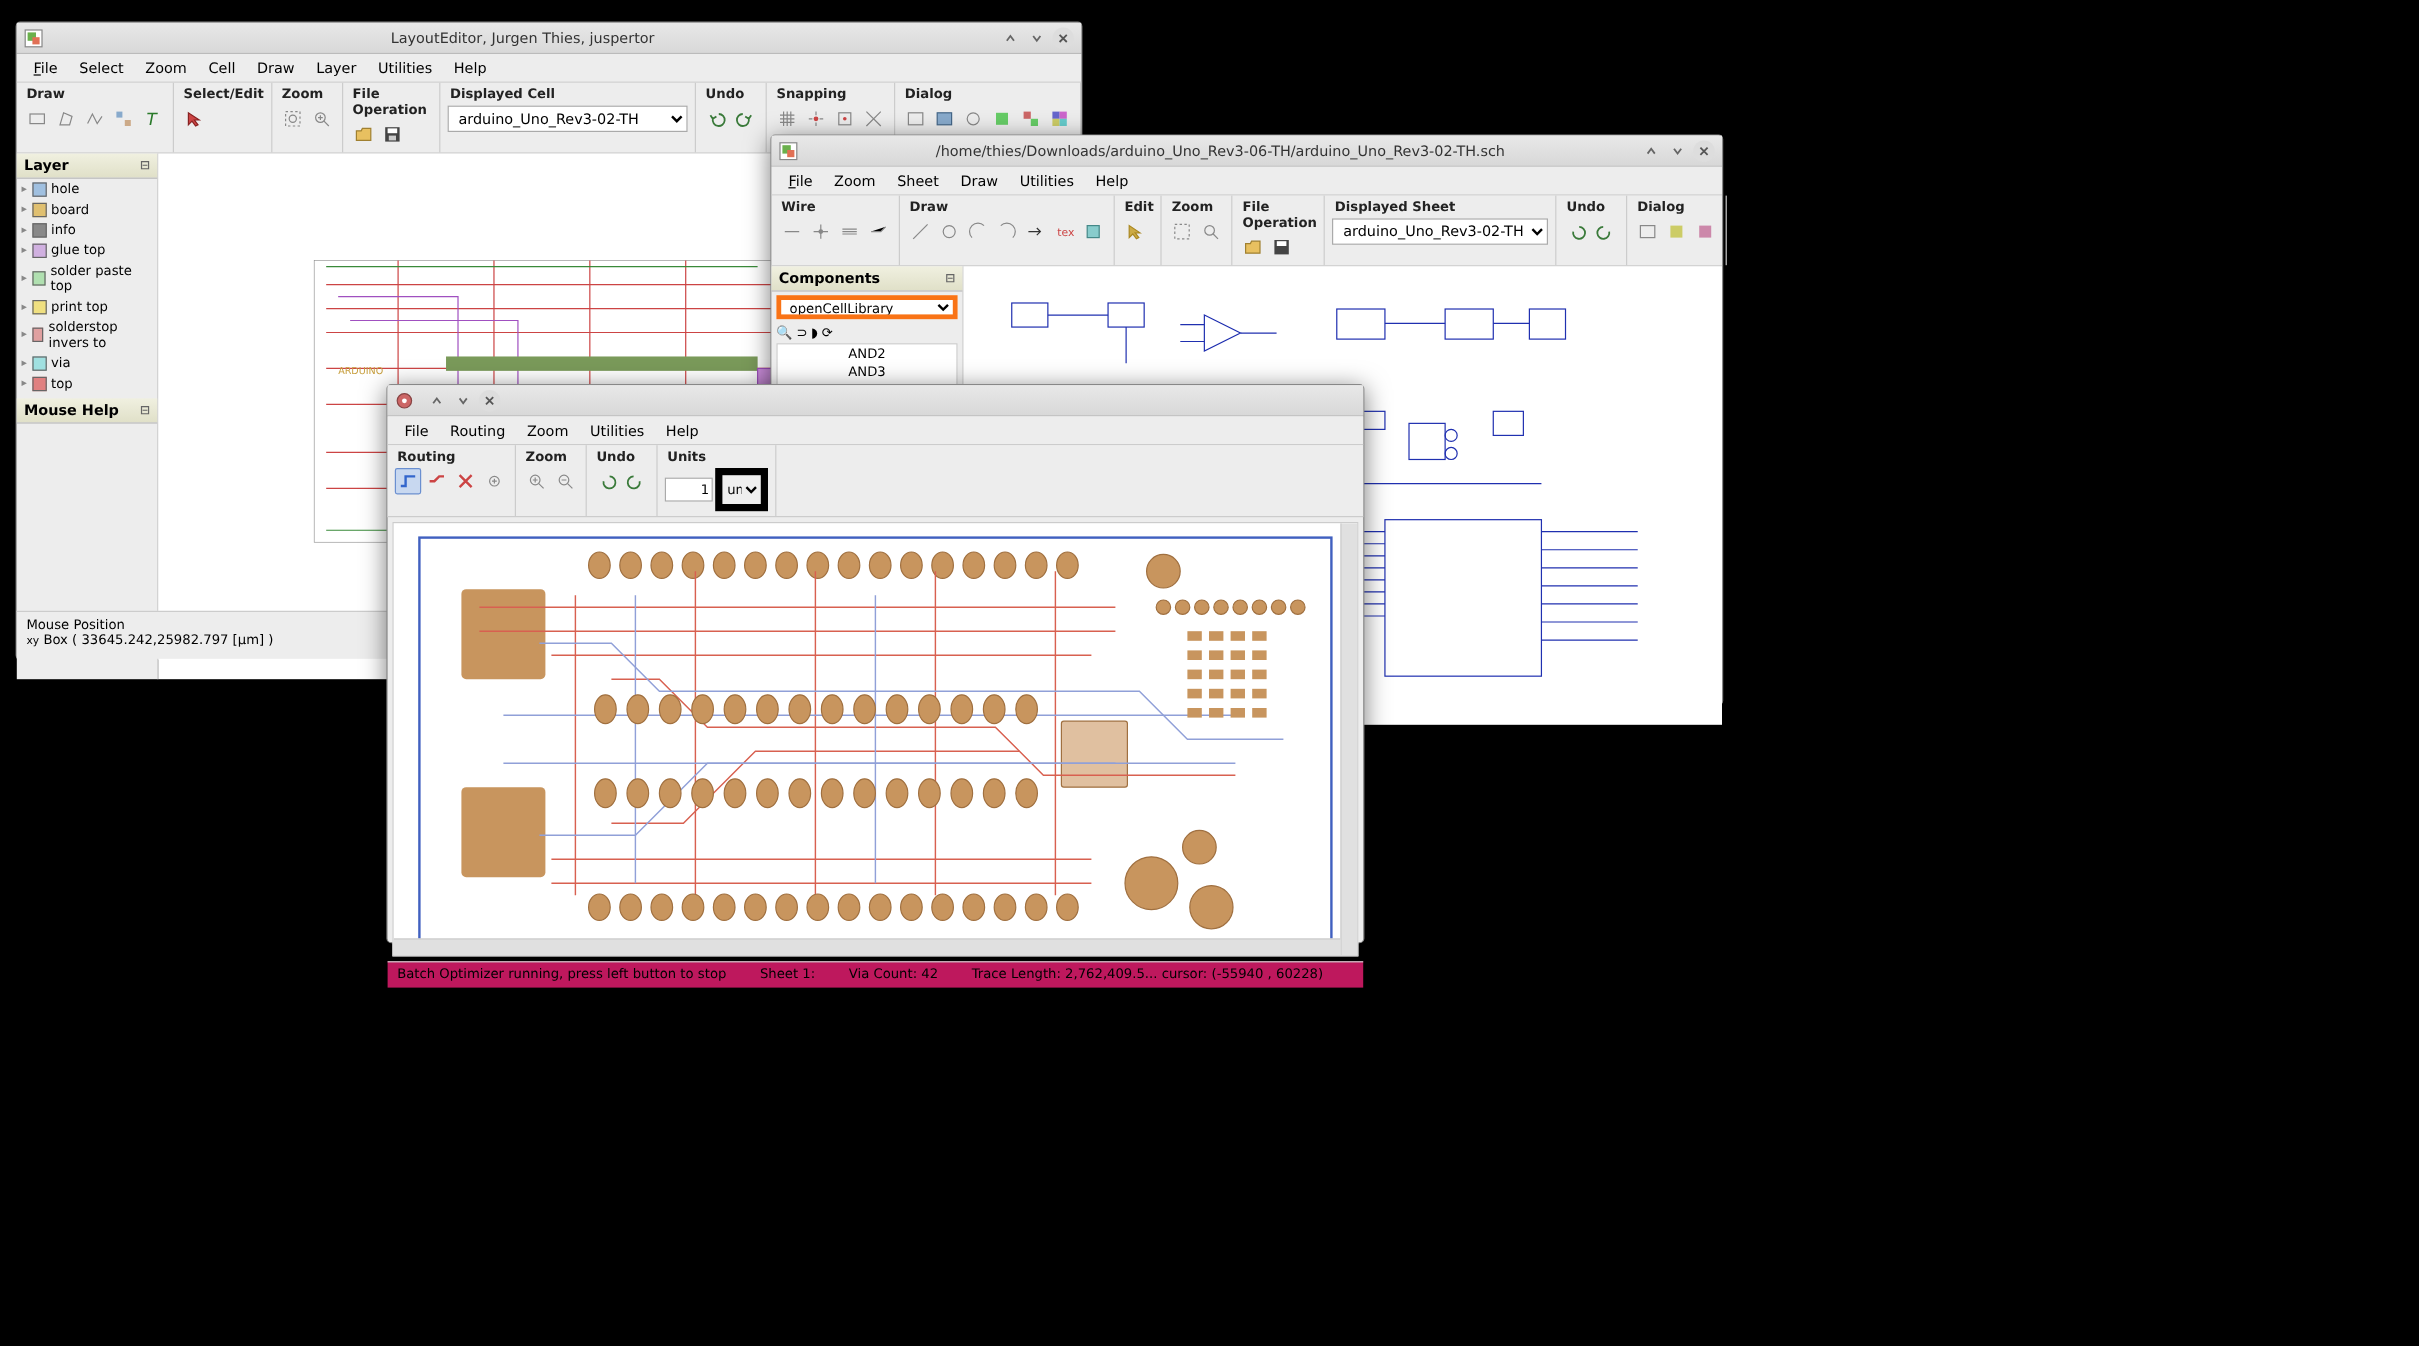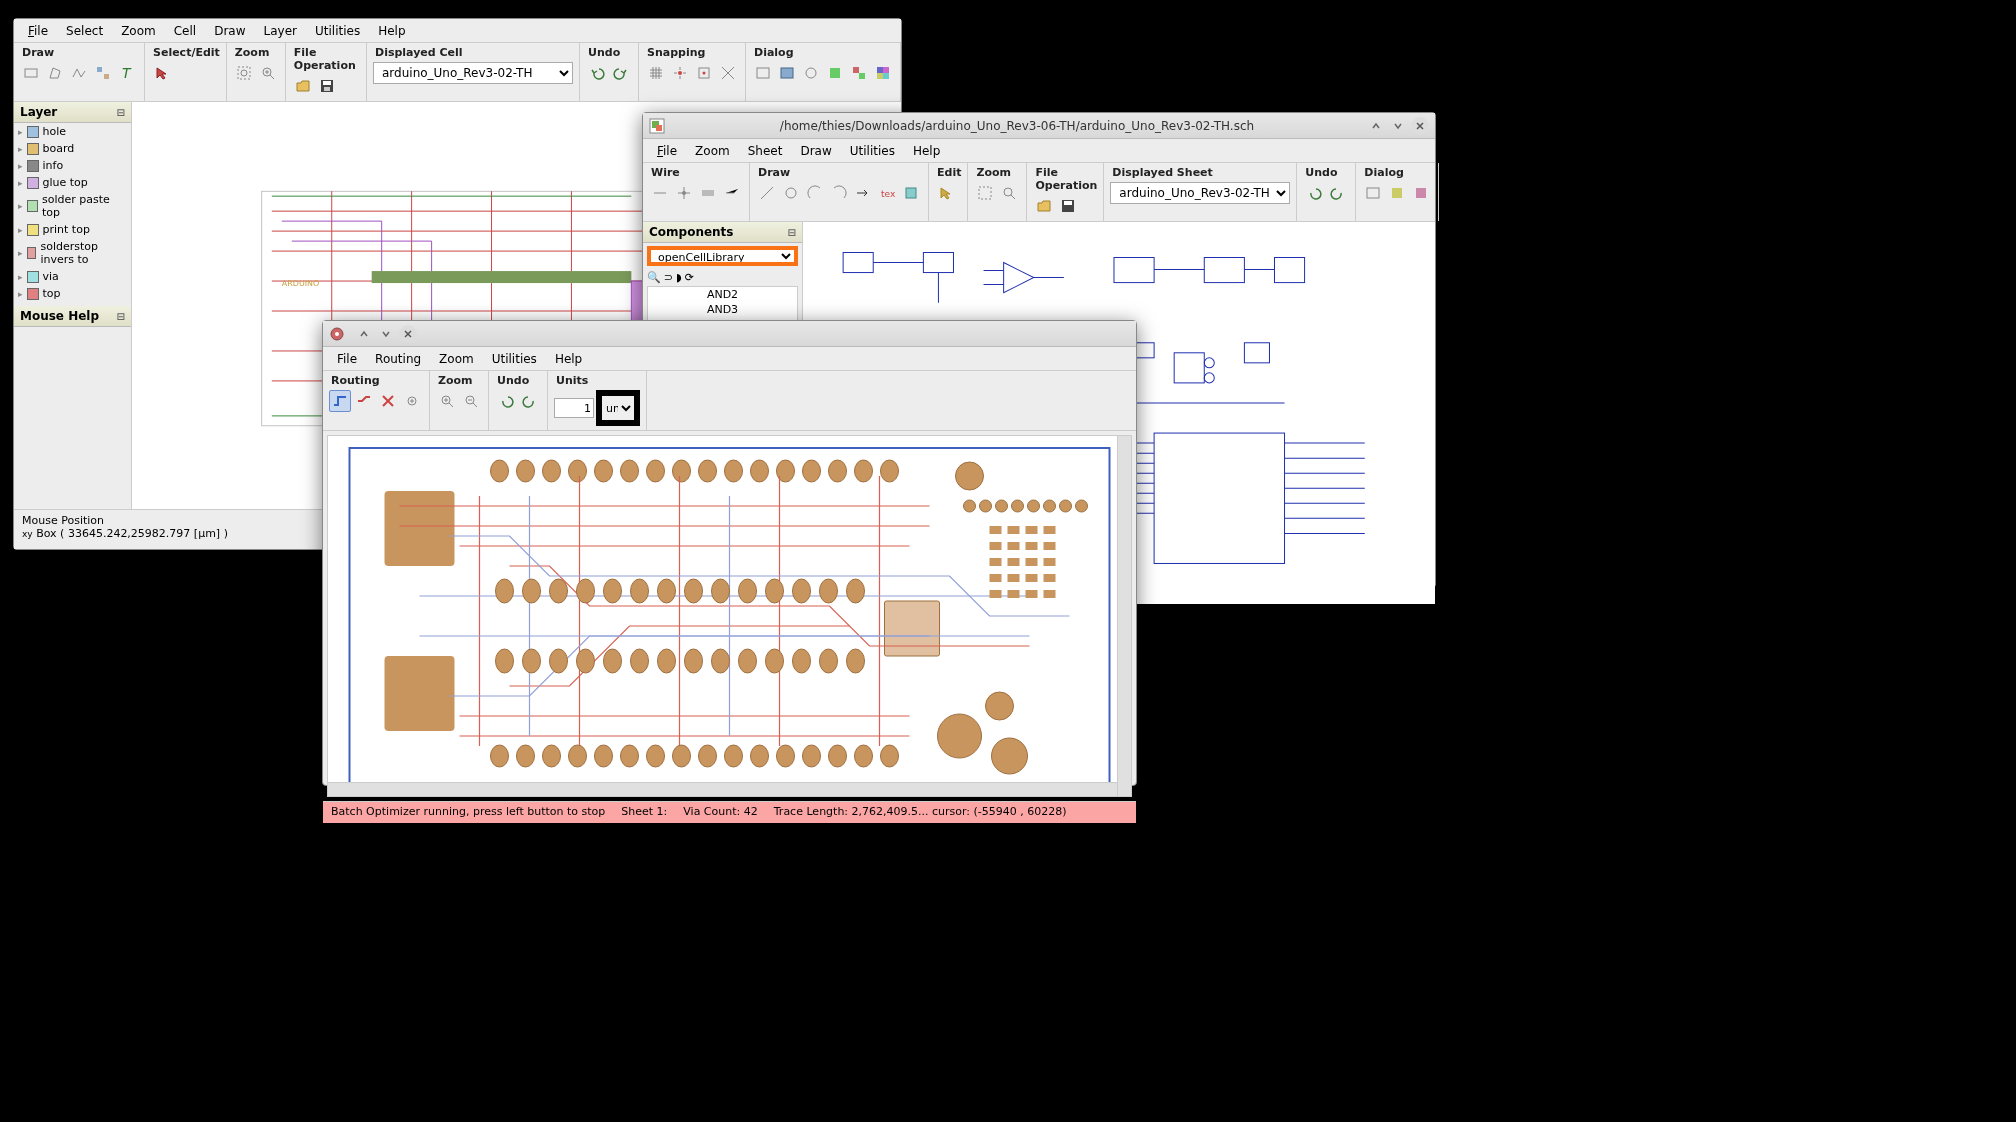--- a/index.html
+++ b/index.html
@@ -30,40 +30,63 @@
 #win-layout .sidebar { width: 118px; background: #ededed; border-right: 1px solid #ccc; display:flex; flex-direction:column;}
 #win-layout .canvas-area { flex: 1; }
 #win-layout .statusbar { position:absolute; bottom:0; left:0; right:0; height:40px; background:#ededed; border-top:1px solid #ccc; font-size:12px; padding:4px 8px;}
 #win-schematic { left: 642px; top: 112px; width: 794px; height: 476px; }
 #win-schematic .content { display:flex; height: calc(100% - 92px);}
 #win-schematic .sidebar { width:160px; background:#ededed; border-right:1px solid #ccc;}
 #win-schematic .canvas-area { flex:1; }
 #win-board { left: 322px; top: 320px; width: 815px; height: 466px; }
 #win-board .content { height: calc(100% - 72px); position:relative;}
 #win-board .canvas-area { position:absolute; inset:0 0 22px 0; }
-#win-board .statusbar { position:absolute; bottom:0; left:0; right:0; height:22px; background:#fca5a5; border-top:1px solid #ccc; font-size:11px; padding:3px 8px; display:flex; gap:16px;}
+#win-board .statusbar { position:absolute; bottom:0; left:0; right:0; height:22px; background:#be185d; border-top:1px solid #ccc; font-size:11px; padding:3px 8px; display:flex; gap:28px;}
 .netlist-tab { position:absolute; left:691px; top:104px; width:140px; }
 .scroll-v { position:absolute; right:0; top:0; bottom:0; width:14px; background:#e0e0e0; border-left:1px solid #ccc;}
 .scroll-h { position:absolute; left:0; right:14px; bottom:0; height:14px; background:#e0e0e0; border-top:1px solid #ccc;}
 .comp-list { font-size:11px; padding:0 4px;}
 .comp-list .cl-dropdown { width:100%; height:20px; margin:3px 0; background:#fff; border:4px solid #f97316; font-size:11px; padding:0 3px;}
 .comp-list .cl-item { padding:1px 2px;text-align:center;}
 .units-num { width:40px; height:20px; text-align:right; font-size:11px; border:1px solid #aaa; padding:0 2px;}
 .units-sel { width:44px; height:36px; font-size:11px; border:6px solid #000000;text-align:center;}
 
 .pcb-trace { stroke-width:1; fill:none; }
 .pad { fill:#c8955e; }
 .via-circle { fill:#c8955e; stroke:#a07040; stroke-width:1;}
 .sch-wire { stroke:#2030b0; stroke-width:1; fill:none;}
 .sch-box { stroke:#2030b0; stroke-width:1; fill:none;}
 </style>
 </head>
 <body>
 
 <div class="window" id="win-layout">
+  <div class="titlebar">
+    <svg class="app-icon" viewBox="0 0 16 16">
+        <rect x="1" y="1" width="14" height="14" fill="#fff" stroke="#888"></rect>
+        <rect x="3" y="3" width="7" height="7" fill="#6ab04c"></rect>
+        <rect x="7" y="7" width="6" height="6" fill="#e17055"></rect>
+      </svg>
+    <div class="title">LayoutEditor, Jurgen Thies, juspertor</div>
+    <div class="win-btn">
+        <svg width="12" height="12" viewBox="0 0 12 12">
+          <path d="M3 8 L6 4 L9 8" stroke="#666" fill="none" stroke-width="1.5"></path>
+        </svg>
+      </div>
+    <div class="win-btn">
+        <svg width="12" height="12" viewBox="0 0 12 12">
+          <path d="M3 4 L6 8 L9 4" stroke="#666" fill="none" stroke-width="1.5"></path>
+        </svg>
+      </div>
+    <div class="win-btn" style="background:#ddd;">
+        <svg width="10" height="10" viewBox="0 0 10 10">
+          <path d="M2 2 L8 8 M8 2 L2 8" stroke="#555" stroke-width="1.5"></path>
+        </svg>
+      </div>
+  </div>
   <div class="menubar">
     <div class="menu-item"><span class="ul">F</span><span>ile</span></div>
     <div class="menu-item">Select</div>
     <div class="menu-item">Zoom</div>
     <div class="menu-item">Cell</div>
     <div class="menu-item">Draw</div>
     <div class="menu-item">Layer</div>
     <div class="menu-item">Utilities</div>
     <div class="menu-item">Help</div>
   </div>

